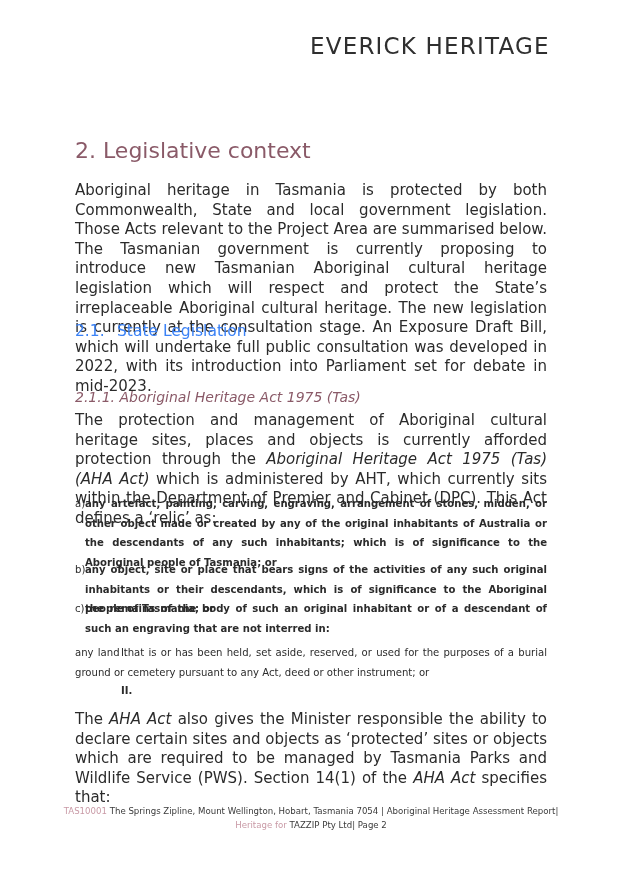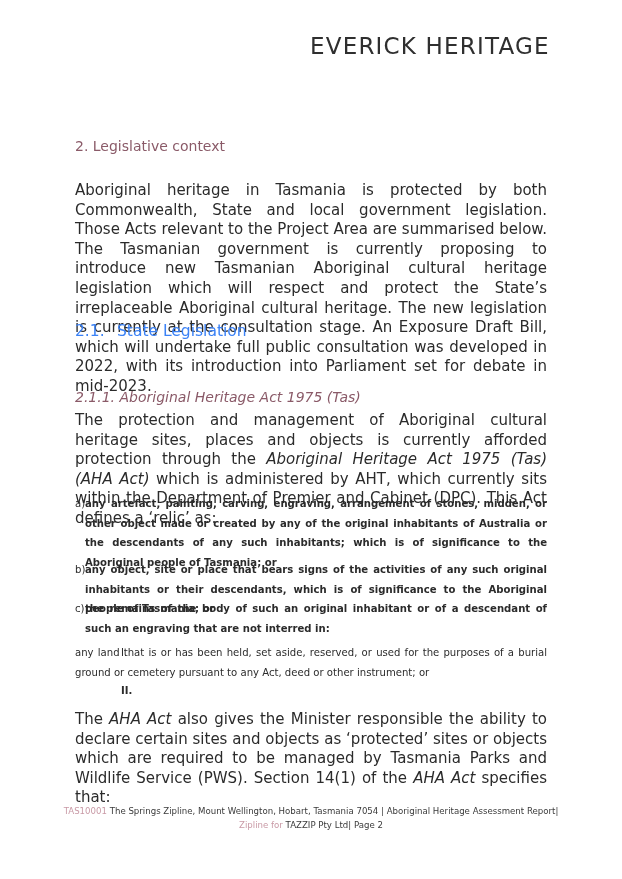--- a/index.html
+++ b/index.html
@@ -1,21 +1,21 @@
 <!DOCTYPE html>
 <html><head>
 <meta charset="utf-8">
 <style>
   html, body { margin: 0; padding: 0; background: #ffffff; }
   body { width: 622px; height: 879px; position: relative; overflow: hidden;
          font-family: "DejaVu Sans", sans-serif; color: #2b2b2b; }
   .page { position: absolute; left: 0; top: 0; width: 622px; height: 648px; }
   .logo { position: absolute; left: 310px; top: 33px; font-family: "DejaVu Sans", sans-serif;
           font-size: 23px; letter-spacing: 1.2px; color: #2f2f2f; font-weight: normal; white-space: nowrap; }
-  .h1 { position: absolute; left: 75px; top: 138px; font-size: 14px; color: #8a5a68; white-space: nowrap; }
+  .h1 { position: absolute; left: 75px; top: 138px; font-size: 22px; color: #8a5a68; white-space: nowrap; }
   .h2 { position: absolute; left: 75px; top: 322px; font-size: 15.5px; color: #3b82f6; white-space: nowrap; }
   .h2 .num { display: inline-block; width: 42px; }
   .h3 { position: absolute; left: 75px; top: 389px; font-size: 14px; color: #8a5a68; font-style: italic; white-space: nowrap; }
   .para { position: absolute; left: 75px; width: 472px; font-size: 15px; line-height: 19.6px;
           text-align: justify; color: #2b2b2b; }
   .p1 { top: 181px; }
   .p2 { top: 411px; }
   .p3 { top: 710px; }
   .list { position: absolute; left: 75px; width: 472px; font-size: 10.1px; line-height: 19.6px; color: #2b2b2b; }
   .li { position: absolute; left: 0; width: 472px; }
@@ -72,16 +72,16 @@
     </div>
     <div class="sub s2">
       <span class="mark">II.</span>
     </div>
   </div>
 
   <div class="para p3"><span>The </span><em>AHA Act</em><span> also gives the Minister responsible the ability to declare certain sites and objects as ‘protected’ sites or objects which are required to be managed by Tasmania Parks and Wildlife Service (PWS). Section 14(1) of the </span><em>AHA Act</em><span> specifies that:</span></div>
 
   <div class="footer">
     <div><span class="accent">TAS10001</span><span> The Springs Zipline, Mount Wellington, Hobart, Tasmania 7054 | Aboriginal Heritage Assessment Report|</span></div>
-    <div><span class="accent">Zipline for</span><span> TAZZIP Pty Ltd</span><span>| Page 2</span></div>
+    <div><span class="accent">Heritage for</span><span> TAZZIP Pty Ltd</span><span>| Page 2</span></div>
   </div>
 
 </div>
 
 </body></html>

